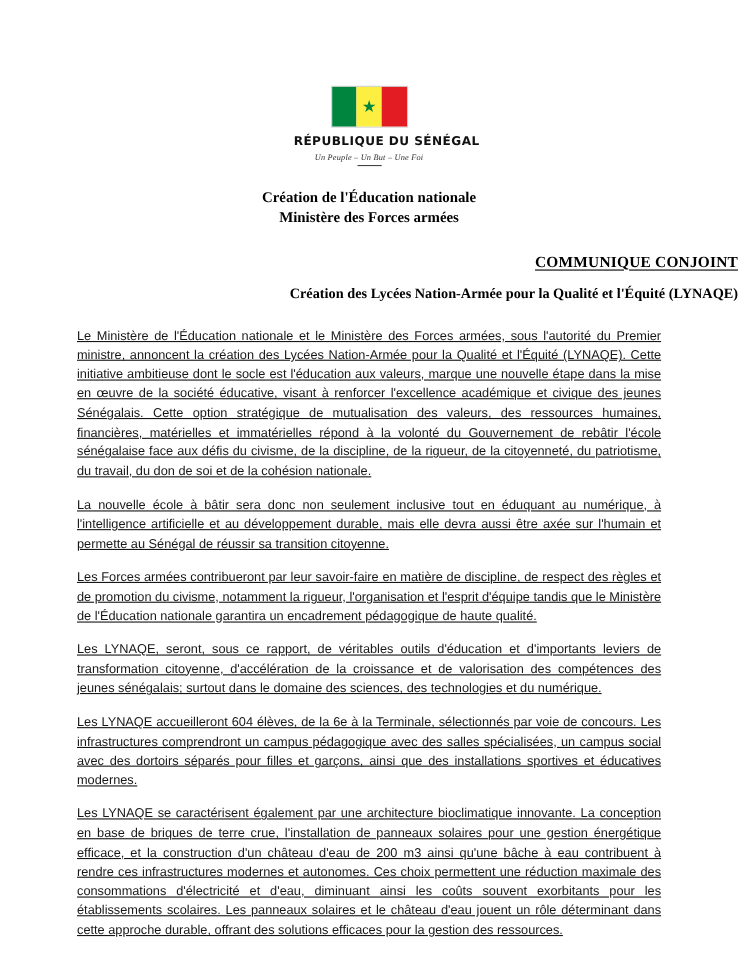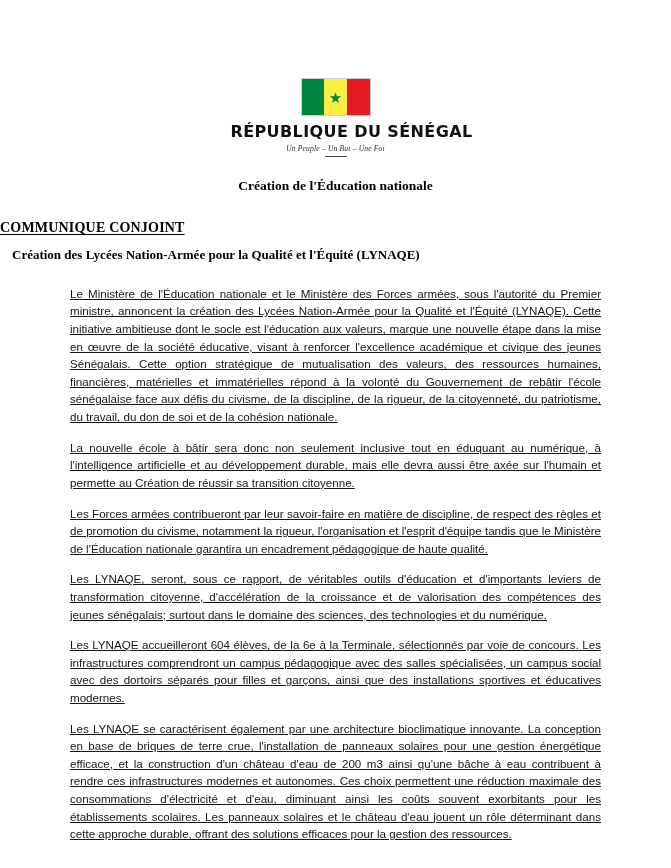--- a/index.html
+++ b/index.html
@@ -49,21 +49,21 @@
     left: 50%;
     top: 50%;
     transform: translate(-50%, -50%);
     font-size: 15px;
     line-height: 1;
   }
 
   .republic-name {
     font-family: "DejaVu Sans", sans-serif;
     font-weight: bold;
-    font-size: 16px;
+    font-size: 11px;
     letter-spacing: 0.4px;
     margin-top: 6px;
     color: #111111;
     padding-left: 32px;
   }
 
   .motto {
     font-family: "Liberation Serif", serif;
     font-style: italic;
     font-size: 7.5px;
@@ -85,21 +85,21 @@
     margin-top: 20px;
     font-family: "Liberation Serif", serif;
     font-weight: bold;
     font-size: 13.5px;
     line-height: 1.32;
     color: #000000;
   }
 
   
   .title-block {
-    text-align: left;
+    text-align: right;
     margin-top: 25px;
   }
   .doc-title {
     font-family: "Liberation Serif", serif;
     font-weight: bold;
     font-size: 14px;
     letter-spacing: 0.2px;
     text-decoration: underline;
     text-underline-offset: 2px;
   }
@@ -147,29 +147,30 @@
 
     <div class="republic-name">RÉPUBLIQUE DU SÉNÉGAL</div>
 
     <div class="motto">Un Peuple – Un But – Une Foi</div>
 
     <div class="motto-rule"></div>
   </div>
 
   <div class="ministries">
     <div>Création de l'Éducation nationale</div>
+    <div>Ministère des Forces armées</div>
   </div>
 
   <div class="title-block">
     <div class="doc-title">COMMUNIQUE CONJOINT</div>
     <div class="doc-subtitle">Création des Lycées Nation-Armée pour la Qualité et l'Équité (LYNAQE)</div>
   </div>
 
   <div class="body-text">
     <p>Le Ministère de l'Éducation nationale et le Ministère des Forces armées, sous l'autorité du Premier ministre, annoncent la création des Lycées Nation-Armée pour la Qualité et l'Équité (LYNAQE). Cette initiative ambitieuse dont le socle est l'éducation aux valeurs, marque une nouvelle étape dans la mise en œuvre de la société éducative, visant à renforcer l'excellence académique et civique des jeunes Sénégalais. Cette option stratégique de mutualisation des valeurs, des ressources humaines, financières, matérielles et immatérielles répond à la volonté du Gouvernement de rebâtir l'école sénégalaise face aux défis du civisme, de la discipline, de la rigueur, de la citoyenneté, du patriotisme, du travail, du don de soi et de la cohésion nationale.</p>
-    <p>La nouvelle école à bâtir sera donc non seulement inclusive tout en éduquant au numérique, à l'intelligence artificielle et au développement durable, mais elle devra aussi être axée sur l'humain et permette au Création de réussir sa transition citoyenne.</p>
+    <p>La nouvelle école à bâtir sera donc non seulement inclusive tout en éduquant au numérique, à l'intelligence artificielle et au développement durable, mais elle devra aussi être axée sur l'humain et permette au Sénégal de réussir sa transition citoyenne.</p>
     <p>Les Forces armées contribueront par leur savoir-faire en matière de discipline, de respect des règles et de promotion du civisme, notamment  la rigueur, l'organisation et l'esprit d'équipe tandis que le Ministère de l'Éducation nationale garantira un encadrement pédagogique de haute qualité.</p>
     <p>Les LYNAQE, seront, sous ce rapport, de véritables outils d'éducation et d'importants leviers de transformation citoyenne, d'accélération de la croissance et de valorisation des compétences des jeunes sénégalais; surtout dans le domaine des sciences, des technologies et du numérique.</p>
     <p>Les LYNAQE accueilleront 604 élèves, de la 6e à la Terminale, sélectionnés par voie de concours. Les infrastructures comprendront un campus pédagogique avec des salles spécialisées, un campus social avec des dortoirs séparés pour filles et garçons, ainsi que des installations sportives et éducatives modernes.</p>
     <p>Les LYNAQE se caractérisent également par une architecture bioclimatique innovante. La conception en base de briques de terre crue, l'installation de panneaux solaires pour une gestion énergétique efficace, et la construction d'un château d'eau de 200 m3 ainsi qu'une bâche à eau contribuent à rendre ces infrastructures modernes et autonomes. Ces choix permettent une réduction maximale des consommations d'électricité et d'eau, diminuant ainsi les coûts souvent exorbitants pour les établissements scolaires. Les panneaux solaires et le château d'eau jouent un rôle déterminant dans cette approche durable, offrant des solutions efficaces pour la gestion des ressources.</p>
   </div>
 
 </div>
 
 </body></html>

